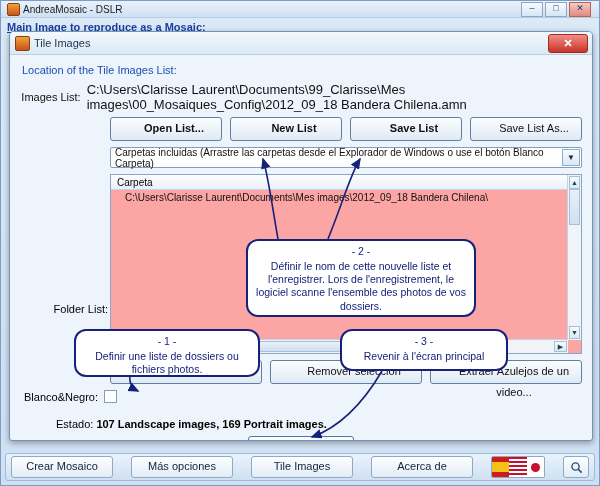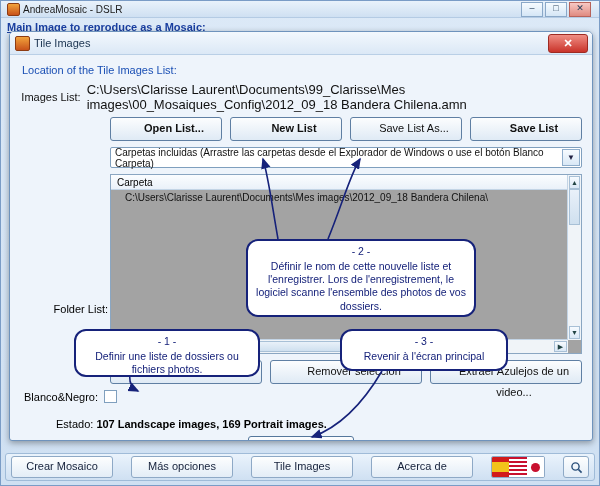--- a/index.html
+++ b/index.html
@@ -128,21 +128,21 @@
   }
   .combo .arrow{
     position:absolute;right:1px;top:1px;width:16px;height:15px;
     background:linear-gradient(#f7fbff,#d9e8f6);
     border:1px solid #8fadcb;
     display:flex;align-items:center;justify-content:center;font-size:8px;color:#224;
   }
 
   .listbox{
     margin-left:90px;height:180px;
-    border:1px solid #8aa6c2;background:#a3a3a3;position:relative;
+    border:1px solid #8aa6c2;background:#fca5a5;position:relative;
     box-sizing:border-box;
   }
   .lb-header{
     height:15px;border-bottom:1px solid #c3d4e5;
     background:linear-gradient(#fbfdff,#eaf1f9);
     font-size:10px;padding:2px 0 0 6px;box-sizing:border-box;
   }
   .lb-item{font-size:10px;padding:2px 0 0 14px;color:#111;}
   .lb-scroll-v{
     position:absolute;right:0;top:0;width:13px;bottom:13px;
@@ -245,22 +245,22 @@
       <div class="section-label">Location of the Tile Images List:</div>
 
       <div class="row">
         <div class="row-label">Images List:</div>
         <div class="path-text">C:\Users\Clarisse Laurent\Documents\99_Clarisse\Mes images\00_Mosaiques_Config\2012_09_18 Bandera Chilena.amn</div>
       </div>
 
       <div class="btnrow">
         <div class="dbtn">Open List...</div>
         <div class="dbtn">New List</div>
+        <div class="dbtn">Save List</div>
         <div class="dbtn normal">Save List As...</div>
-        <div class="dbtn">Save List</div>
       </div>
 
       <div class="combo">
         <span>Carpetas incluidas (Arrastre las carpetas desde el Explorador de Windows o use el botón Blanco Carpeta)</span>
         <span class="arrow">▼</span>
       </div>
 
       <div class="listbox">
         <div class="lb-header">Carpeta</div>
         <div class="lb-item">C:\Users\Clarisse Laurent\Documents\Mes images\2012_09_18 Bandera Chilena\</div>

